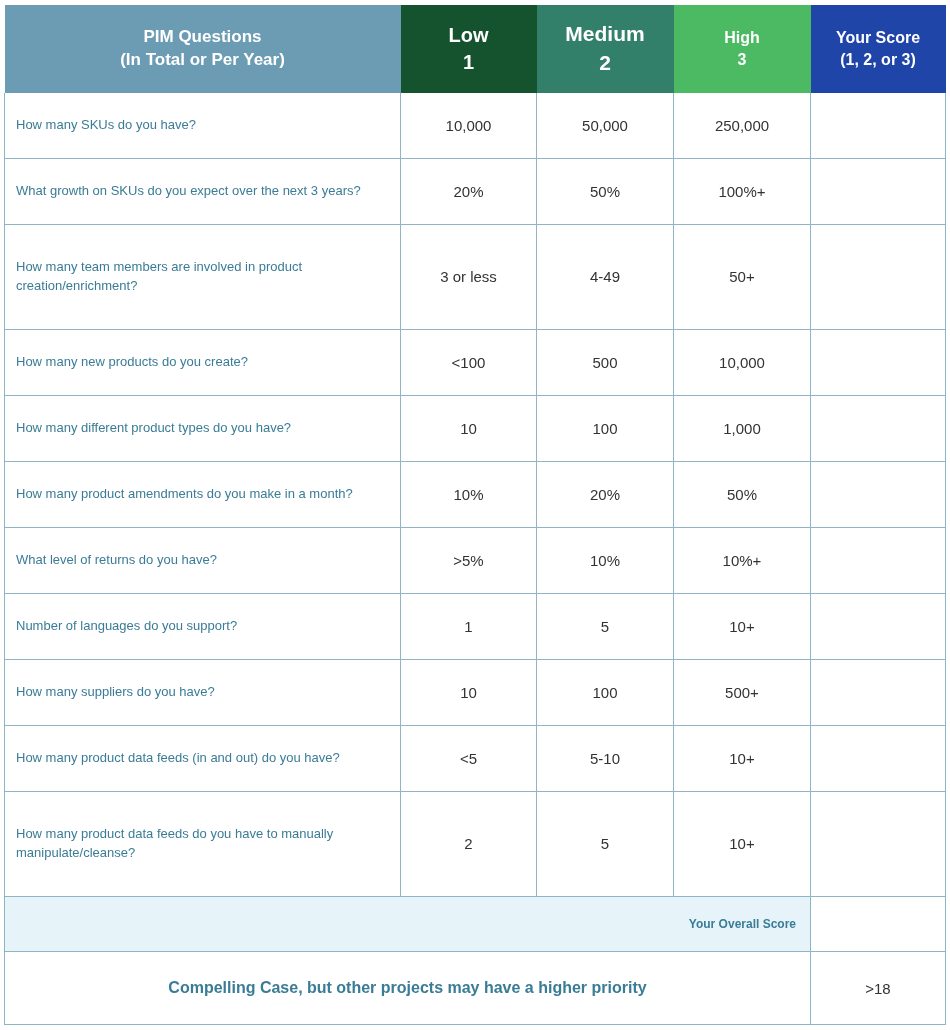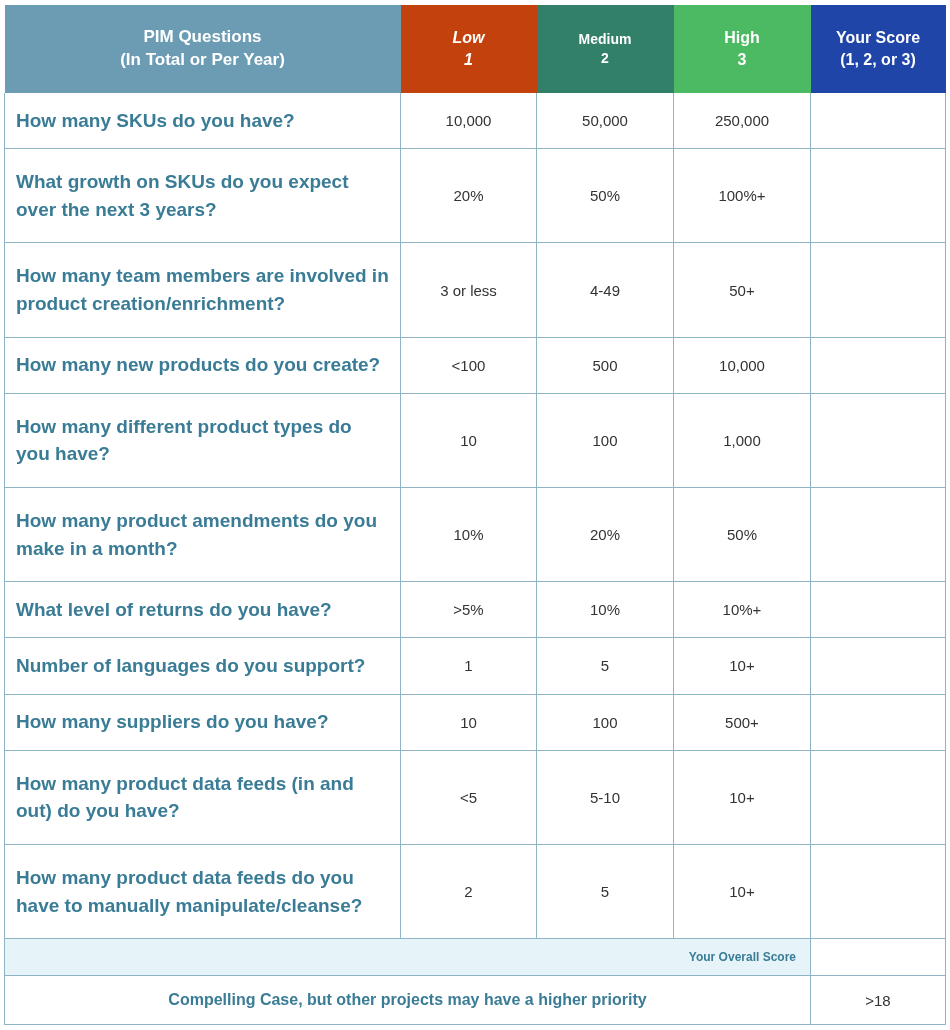--- a/index.html
+++ b/index.html
@@ -39,38 +39,38 @@
     color: #ffffff;
     font-weight: bold;
     text-align: center;
     vertical-align: middle;
     line-height: 1.35;
     border: 1px solid transparent;
     padding: 4px 6px;
     height: 88px;
   }
   th.h-question { background: #6b9cb4; font-size: 17px; }
-  th.h-low      { background: #c2410c; font-size: 16px; font-style: italic; }
-  th.h-medium   { background: #33806a; font-size: 14px; }
+  th.h-low      { background: #14532d; font-size: 20px; }
+  th.h-medium   { background: #33806a; font-size: 21px; }
   th.h-high     { background: #4cb963; font-size: 16px; }
   th.h-score    { background: #1f45a8; font-size: 16px; }
 
   .h-line2 { display: block; }
 
   
   tbody td {
     border: 1px solid #8fb4c6;
     background: #ffffff;
     vertical-align: middle;
   }
 
   td.q-cell {
     color: #3a7c96;
-    font-weight: bold;
-    font-size: 19px;
+    font-weight: normal;
+    font-size: 13px;
     line-height: 1.45;
     text-align: left;
     padding: 6px 10px 6px 11px;
   }
 
   td.v-cell {
     color: #333333;
     font-weight: normal;
     font-size: 15px;
     text-align: center;

